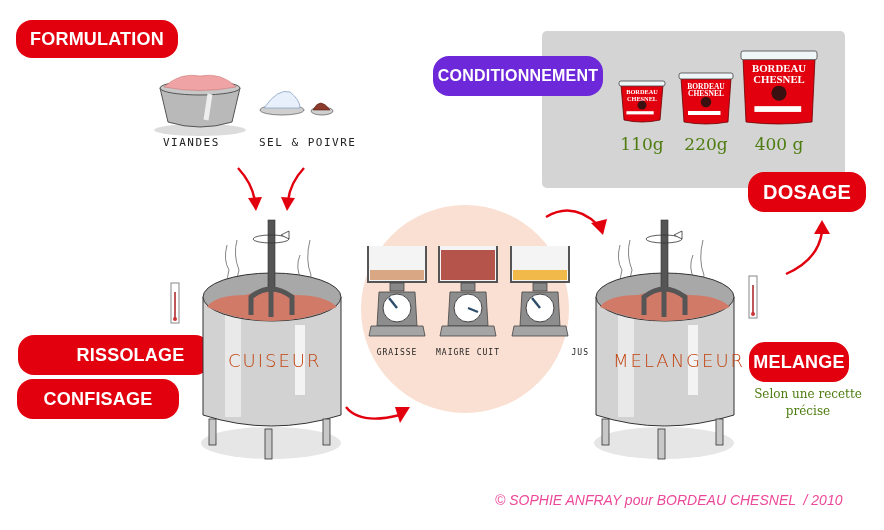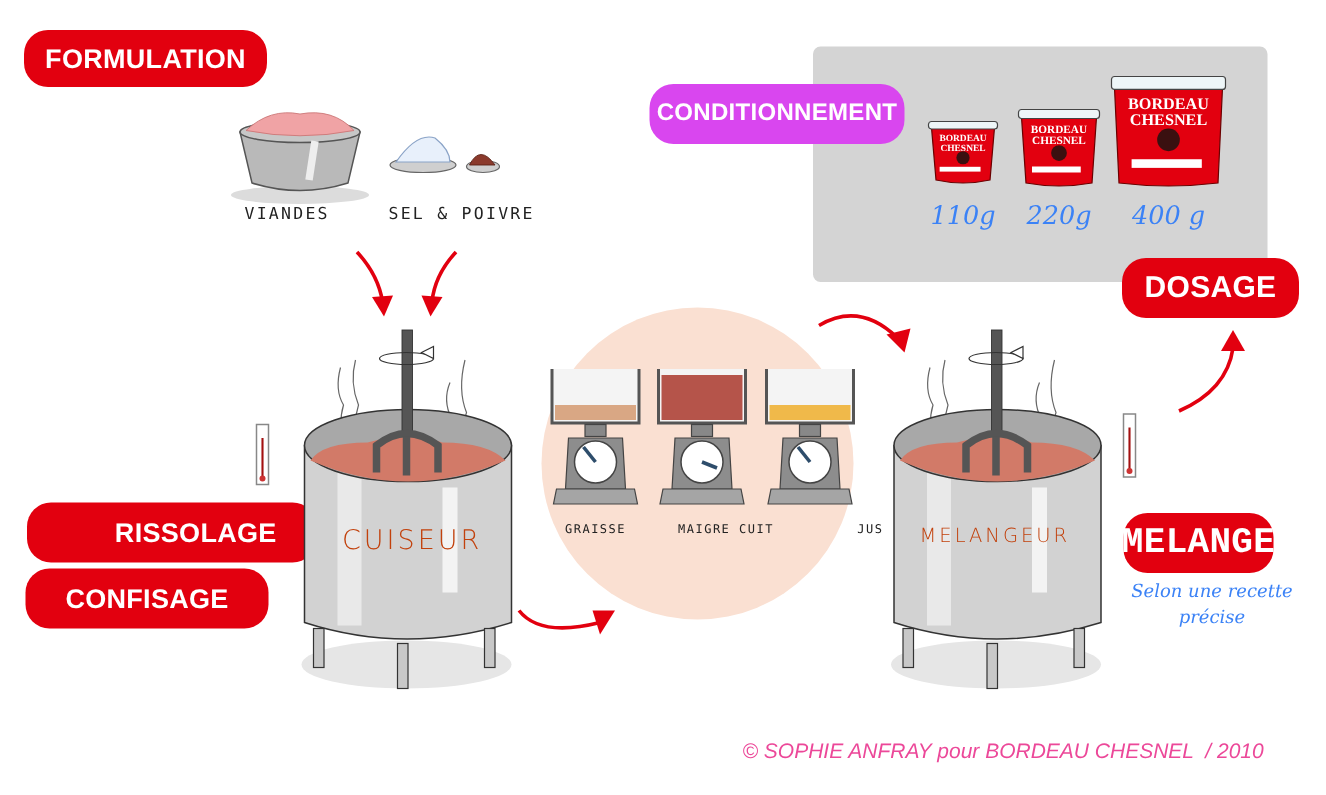--- a/index.html
+++ b/index.html
@@ -1,36 +1,36 @@
 <!DOCTYPE html>
 <html><head>
 <meta charset="utf-8">
 <style>
   html, body { margin:0; padding:0; background:#ffffff; }
   body { width:884px; height:530px; position:relative; overflow:hidden; font-family:"DejaVu Sans", sans-serif; }
   .abs { position:absolute; }
   .tag { position:absolute; color:#fff; font-family:"Liberation Sans", sans-serif; font-weight:bold; font-size:18px; border-radius:16px; display:flex; align-items:center; justify-content:center; letter-spacing:0.2px; }
   .tag.red { background:#e2000f; }
-  .tag.gray { background:#d946ef;text-align:right; }
+  .tag.gray { background:#6d28d9;text-align:right; }
   .hand { font-family:"DejaVu Sans Mono", monospace; color:#222; font-size:11px; letter-spacing:1.5px; position:absolute; }
   .handbig { font-family:"DejaVu Sans", sans-serif; color:#c2410c; position:absolute; letter-spacing:2px; font-weight:300; }
-  .script { font-family:"DejaVu Serif", serif; font-style:italic; color:#3b82f6; position:absolute; }
+  .script { font-family:"DejaVu Serif", serif; color:#4d7c0f; position:absolute; }
   svg { position:absolute; overflow:visible; }
 </style>
 </head>
 <body>
 
 <div class="abs" style="left:542px;top:31px;width:303px;height:157px;background:#d4d4d4;border-radius:5px;"></div>
 
 <div class="tag red" style="left:16px;top:20px;width:162px;height:38px;">FORMULATION</div>
 <div class="tag gray" style="left:433px;top:56px;width:170px;height:40px;font-size:16px;">CONDITIONNEMENT</div>
 <div class="tag red" style="left:748px;top:172px;width:118px;height:40px;font-size:20px;">DOSAGE</div>
 <div class="tag red" style="left:18px;top:335px;width:161px;height:40px;padding-left:32px;">RISSOLAGE</div>
 <div class="tag red" style="left:17px;top:379px;width:162px;height:40px;">CONFISAGE</div>
-<div class="tag red" style="left:749px;top:342px;width:100px;height:40px;font-size:24px;font-family:Liberation Mono, monospace;">MELANGE</div>
+<div class="tag red" style="left:749px;top:342px;width:100px;height:40px;font-size:18px;">MELANGE</div>
 
 <div class="script" style="left:752px;top:387px;width:112px;text-align:center;font-size:12px;">Selon une recette</div>
 <div class="script" style="left:752px;top:404px;width:112px;text-align:center;font-size:12px;">précise</div>
 
 <svg style="left:150px;top:70px;" width="100" height="66">
   <ellipse cx="50" cy="60" rx="46" ry="6" fill="#dcdcdc"></ellipse>
   <path d="M10,18 Q50,6 90,18 L82,52 Q50,62 18,52 Z" fill="#b9b9b9" stroke="#555" stroke-width="1"></path>
   <ellipse cx="50" cy="18" rx="40" ry="7" fill="#c7c7c7" stroke="#555" stroke-width="1"></ellipse>
   <path d="M14,17 Q30,2 50,6 Q72,2 86,17 Q50,24 14,17 Z" fill="#f0a3a5" stroke="#c77" stroke-width="0.6"></path>
   <path d="M60,24 L56,50" stroke="#eee" stroke-width="5"></path>
@@ -105,21 +105,21 @@
   <path d="M12,92 Q77,120 142,92 Q130,80 100,80 Q77,72 50,80 Q20,80 12,92 Z" fill="#d27a68"></path>
   <rect x="73" y="5" width="7" height="70" fill="#555" stroke="#333" stroke-width="0.6"></rect>
   <path d="M56,100 L56,82 Q76,66 97,82 L97,100" stroke="#555" stroke-width="5" fill="none"></path>
   <line x1="76" y1="76" x2="76" y2="102" stroke="#555" stroke-width="5"></line>
   <ellipse cx="76" cy="24" rx="18" ry="4" fill="none" stroke="#333" stroke-width="0.8"></ellipse>
   <polygon points="86,20 94,16 94,24" fill="#fff" stroke="#333" stroke-width="0.8"></polygon>
   <rect x="14" y="204" width="7" height="26" fill="#c8c8c8" stroke="#333" stroke-width="0.8"></rect>
   <rect x="70" y="214" width="7" height="30" fill="#c8c8c8" stroke="#333" stroke-width="0.8"></rect>
   <rect x="128" y="204" width="7" height="26" fill="#c8c8c8" stroke="#333" stroke-width="0.8"></rect>
 </svg>
-<div class="handbig" style="left:613px;top:350px;font-size:13px;">MELANGEUR</div>
+<div class="handbig" style="left:613px;top:350px;font-size:18px;">MELANGEUR</div>
 
 <div class="abs" style="left:361px;top:205px;width:208px;height:208px;border-radius:50%;background:#fae0d2;"></div>
 
 <div id="scales">
     <svg width="64" height="100" style="left: 365px; top: 246px;">
       <path d="M3,0 L3,36 L61,36 L61,0" fill="#f4f4f4" stroke="#555" stroke-width="2"></path>
       <rect x="5" y="24" width="54" height="10" fill="#d9a784"></rect>
       <rect x="25" y="37" width="14" height="8" fill="#888" stroke="#444" stroke-width="0.8"></rect>
       <path d="M14,46 L50,46 L52,80 L12,80 Z" fill="#8d8d8d" stroke="#444" stroke-width="0.8"></path>
       <circle cx="32" cy="62" r="14" fill="#fff" stroke="#444" stroke-width="1"></circle>
@@ -129,21 +129,21 @@
     <div class="hand" style="left: 359px; top: 348px; width: 76px; text-align: center; font-size: 8px; letter-spacing: 1px;">GRAISSE</div>
     <svg width="64" height="100" style="left: 436px; top: 246px;">
       <path d="M3,0 L3,36 L61,36 L61,0" fill="#f4f4f4" stroke="#555" stroke-width="2"></path>
       <rect x="5" y="4" width="54" height="30" fill="#b5544a"></rect>
       <rect x="25" y="37" width="14" height="8" fill="#888" stroke="#444" stroke-width="0.8"></rect>
       <path d="M14,46 L50,46 L52,80 L12,80 Z" fill="#8d8d8d" stroke="#444" stroke-width="0.8"></path>
       <circle cx="32" cy="62" r="14" fill="#fff" stroke="#444" stroke-width="1"></circle>
       <line x1="32" y1="62" x2="42" y2="66" stroke="#2e4d6b" stroke-width="2.4"></line>
       <path d="M6,80 L58,80 L60,90 L4,90 Z" fill="#a5a5a5" stroke="#444" stroke-width="0.8"></path>
     </svg>
-    <div class="hand" style="left: 446px; top: 348px; width: 76px; text-align: center; font-size: 8px; letter-spacing: 1px;">MAIGRE CUIT</div>
+    <div class="hand" style="left: 430px; top: 348px; width: 76px; text-align: center; font-size: 8px; letter-spacing: 1px;">MAIGRE CUIT</div>
     <svg width="64" height="100" style="left: 508px; top: 246px;">
       <path d="M3,0 L3,36 L61,36 L61,0" fill="#f4f4f4" stroke="#555" stroke-width="2"></path>
       <rect x="5" y="24" width="54" height="10" fill="#f0b94a"></rect>
       <rect x="25" y="37" width="14" height="8" fill="#888" stroke="#444" stroke-width="0.8"></rect>
       <path d="M14,46 L50,46 L52,80 L12,80 Z" fill="#8d8d8d" stroke="#444" stroke-width="0.8"></path>
       <circle cx="32" cy="62" r="14" fill="#fff" stroke="#444" stroke-width="1"></circle>
       <line x1="32" y1="62" x2="24" y2="52" stroke="#2e4d6b" stroke-width="2.4"></line>
       <path d="M6,80 L58,80 L60,90 L4,90 Z" fill="#a5a5a5" stroke="#444" stroke-width="0.8"></path>
     </svg>
     <div class="hand" style="left: 513px; top: 348px; width: 76px; text-align: right; font-size: 8px; letter-spacing: 1px;">JUS</div>

